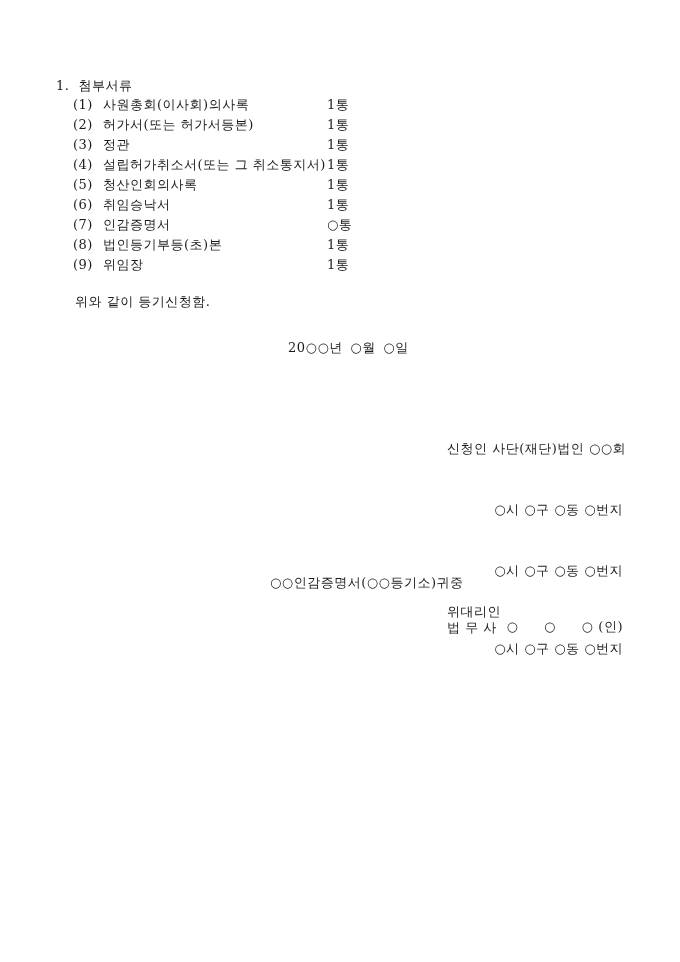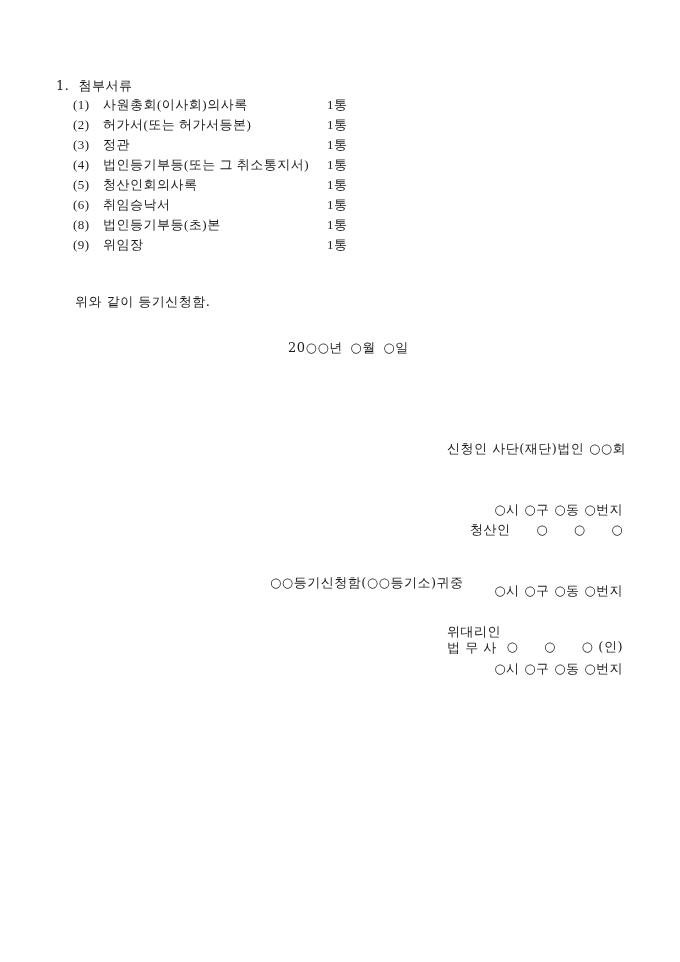--- a/index.html
+++ b/index.html
@@ -15,21 +15,21 @@
     overflow: hidden;
   }
   .abs { position: absolute; }
 
   
   .section-title { left: 56px; top: 77px; line-height: 18px; white-space: nowrap; }
   .section-title .sec-no { display: inline-block; margin-right: 9px; }
 
   
   .attachments { left: 73px; top: 95px; width: 300px; }
-  .att-row { position: relative; height: 20px; line-height: 20px; white-space: nowrap; font-family: Liberation Serif, serif; }
+  .att-row { position: relative; height: 20px; line-height: 20px; white-space: nowrap; }
   .att-no { display: inline-block; min-width: 30px; }
   .att-count { position: absolute; left: 254px; top: 0; }
 
   
   .closing { left: 75px; top: 292px; line-height: 20px; white-space: nowrap; }
 
   
   .date-line { left: 288px; top: 338px; line-height: 20px; white-space: nowrap; word-spacing: 3px; }
 
   
@@ -61,56 +61,56 @@
   </div>
   <div class="att-row">
     <span class="att-no">(2)</span><span class="att-name">허가서(또는 허가서등본)</span>
     <span class="att-count">1통</span>
   </div>
   <div class="att-row">
     <span class="att-no">(3)</span><span class="att-name">정관</span>
     <span class="att-count">1통</span>
   </div>
   <div class="att-row">
-    <span class="att-no">(4)</span><span class="att-name">법인등기부등(또는 그 취소통지서)</span>
+    <span class="att-no">(4)</span><span class="att-name">설립허가취소서(또는 그 취소통지서)</span>
     <span class="att-count">1통</span>
   </div>
   <div class="att-row">
     <span class="att-no">(5)</span><span class="att-name">청산인회의사록</span>
     <span class="att-count">1통</span>
   </div>
   <div class="att-row">
     <span class="att-no">(6)</span><span class="att-name">취임승낙서</span>
     <span class="att-count">1통</span>
+  </div>
+  <div class="att-row">
+    <span class="att-no">(7)</span><span class="att-name">인감증명서</span>
+    <span class="att-count">○통</span>
   </div>
   <div class="att-row">
     <span class="att-no">(8)</span><span class="att-name">법인등기부등(초)본</span>
     <span class="att-count">1통</span>
   </div>
   <div class="att-row">
     <span class="att-no">(9)</span><span class="att-name">위임장</span>
     <span class="att-count">1통</span>
   </div>
 </div>
 
 <div class="abs closing">위와 같이 등기신청함.</div>
 
 <div class="abs date-line">20○○년 ○월 ○일</div>
 
 <div class="abs signature">
   <div class="sig-line">신청인 사단(재단)법인 ○○회</div>
   <div class="sig-line">○시 ○구 ○동 ○번지</div>
-  <div class="sig-row-liquidator">
-    <span>청산인</span>
-    <span class="spread-name">○ ○ ○</span>
-  </div>
   <div class="sig-line">○시 ○구 ○동 ○번지</div>
   <div class="agent-area">
     <span class="agent-label-top">위대리인</span>
     <span class="agent-name-line">
       <span class="spread-name">○ ○ ○</span><span class="seal">(인)</span>
     </span>
     <span class="agent-label-bottom">법 무 사</span>
     <span class="agent-address">○시 ○구 ○동 ○번지</span>
   </div>
 </div>
 
-<div class="abs court-line">○○등기신청함(○○등기소)귀중</div>
+<div class="abs court-line">○○인감증명서(○○등기소)귀중</div>
 
 </body></html>

